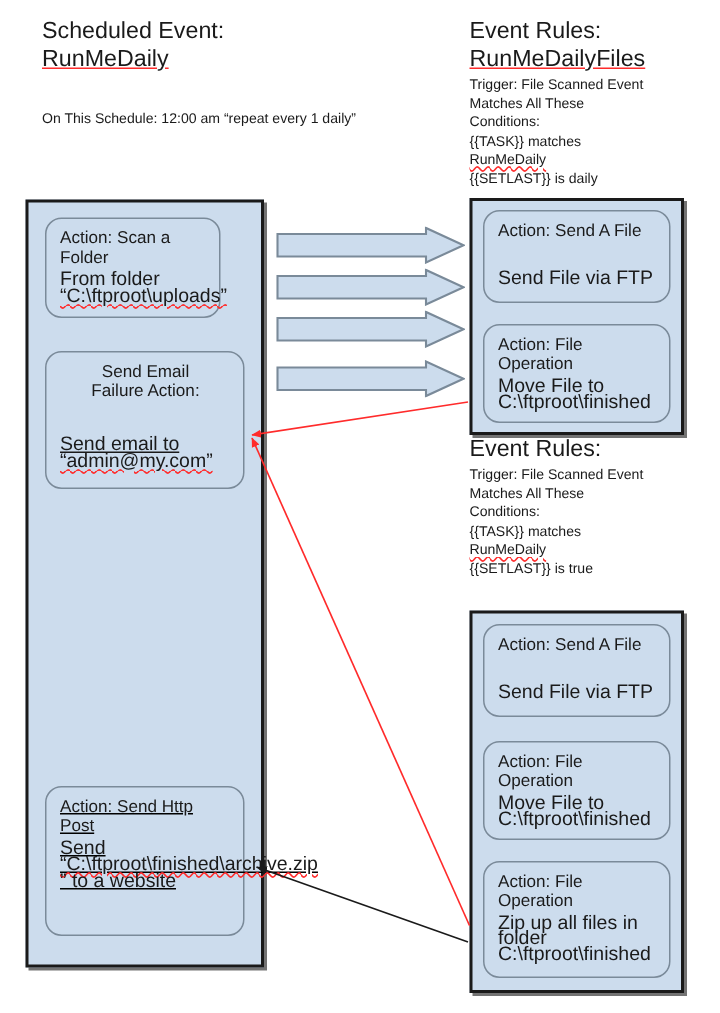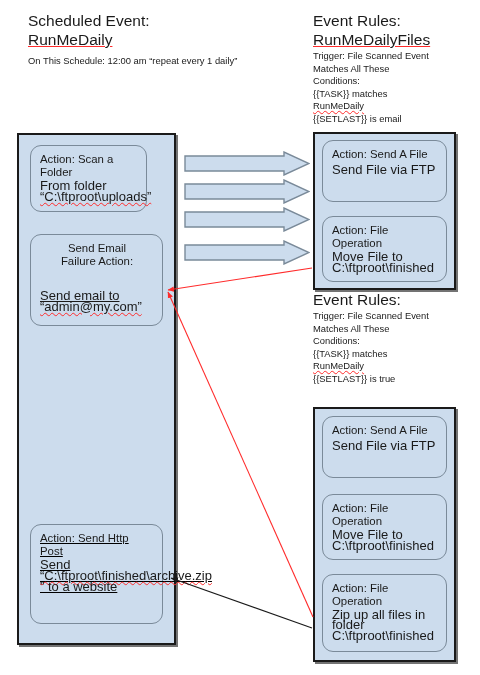--- a/index.html
+++ b/index.html
@@ -39,21 +39,21 @@
     text-decoration: underline;
     text-decoration-color: #ff2b2b;
     text-decoration-style: solid;
     text-underline-offset: 1px;
     white-space: nowrap;
   }
   .heading-body {
     font-size: 9.4px;
     line-height: 10.6px;
     color: #1a1a1a;
-    margin-top: 7px;
+    margin-top: 25px;
   }
   .heading-body.tight { margin-top: 2px; }
   .squiggle {
     text-decoration: underline;
     text-decoration-color: #ff2b2b;
     text-decoration-style: wavy;
     text-decoration-thickness: 1px;
   }
 
   
@@ -79,21 +79,21 @@
     line-height: 13.4px;
     color: #1a1a1a;
   }
   .card-title.center { text-align: center; }
   .card-sub {
     font-size: 13px;
     line-height: 10px;
     color: #1a1a1a;
     margin-top: 1px;
   }
-  .card-sub.gap { margin-top: 4px; }
+  .card-sub.gap { margin-top: 19px; }
   .card-sub.gap-lg { margin-top: 22px; text-decoration: underline; }
 
   
   .block-arrow { position: absolute; }
 
   
   .connectors {
     position: absolute;
     left: 0; top: 0;
     width: 480px; height: 675px;
@@ -112,21 +112,21 @@
   </div>
 
   <div class="heading-block" style="left:313px; top:12px; width:165px;">
     <div class="heading-line1">Event Rules:</div>
     <div class="heading-line2">RunMeDailyFiles</div>
     <div class="heading-body tight">Trigger: File Scanned Event</div>
     <div class="heading-body tight">Matches All These</div>
     <div class="heading-body tight">Conditions:</div>
     <div class="heading-body tight">{{TASK}} matches</div>
     <div class="heading-body tight squiggle">RunMeDaily</div>
-    <div class="heading-body tight">{{SETLAST}} is email</div>
+    <div class="heading-body tight">{{SETLAST}} is daily</div>
   </div>
 
   <div class="heading-block" style="left:313px; top:291px; width:168px;">
     <div class="heading-line1">Event Rules:</div>
     <div class="heading-body tight">Trigger: File Scanned Event</div>
     <div class="heading-body tight">Matches All These</div>
     <div class="heading-body tight">Conditions:</div>
     <div class="heading-body tight">{{TASK}} matches</div>
     <div class="heading-body tight squiggle">RunMeDaily</div>
     <div class="heading-body tight">{{SETLAST}} is true</div>

